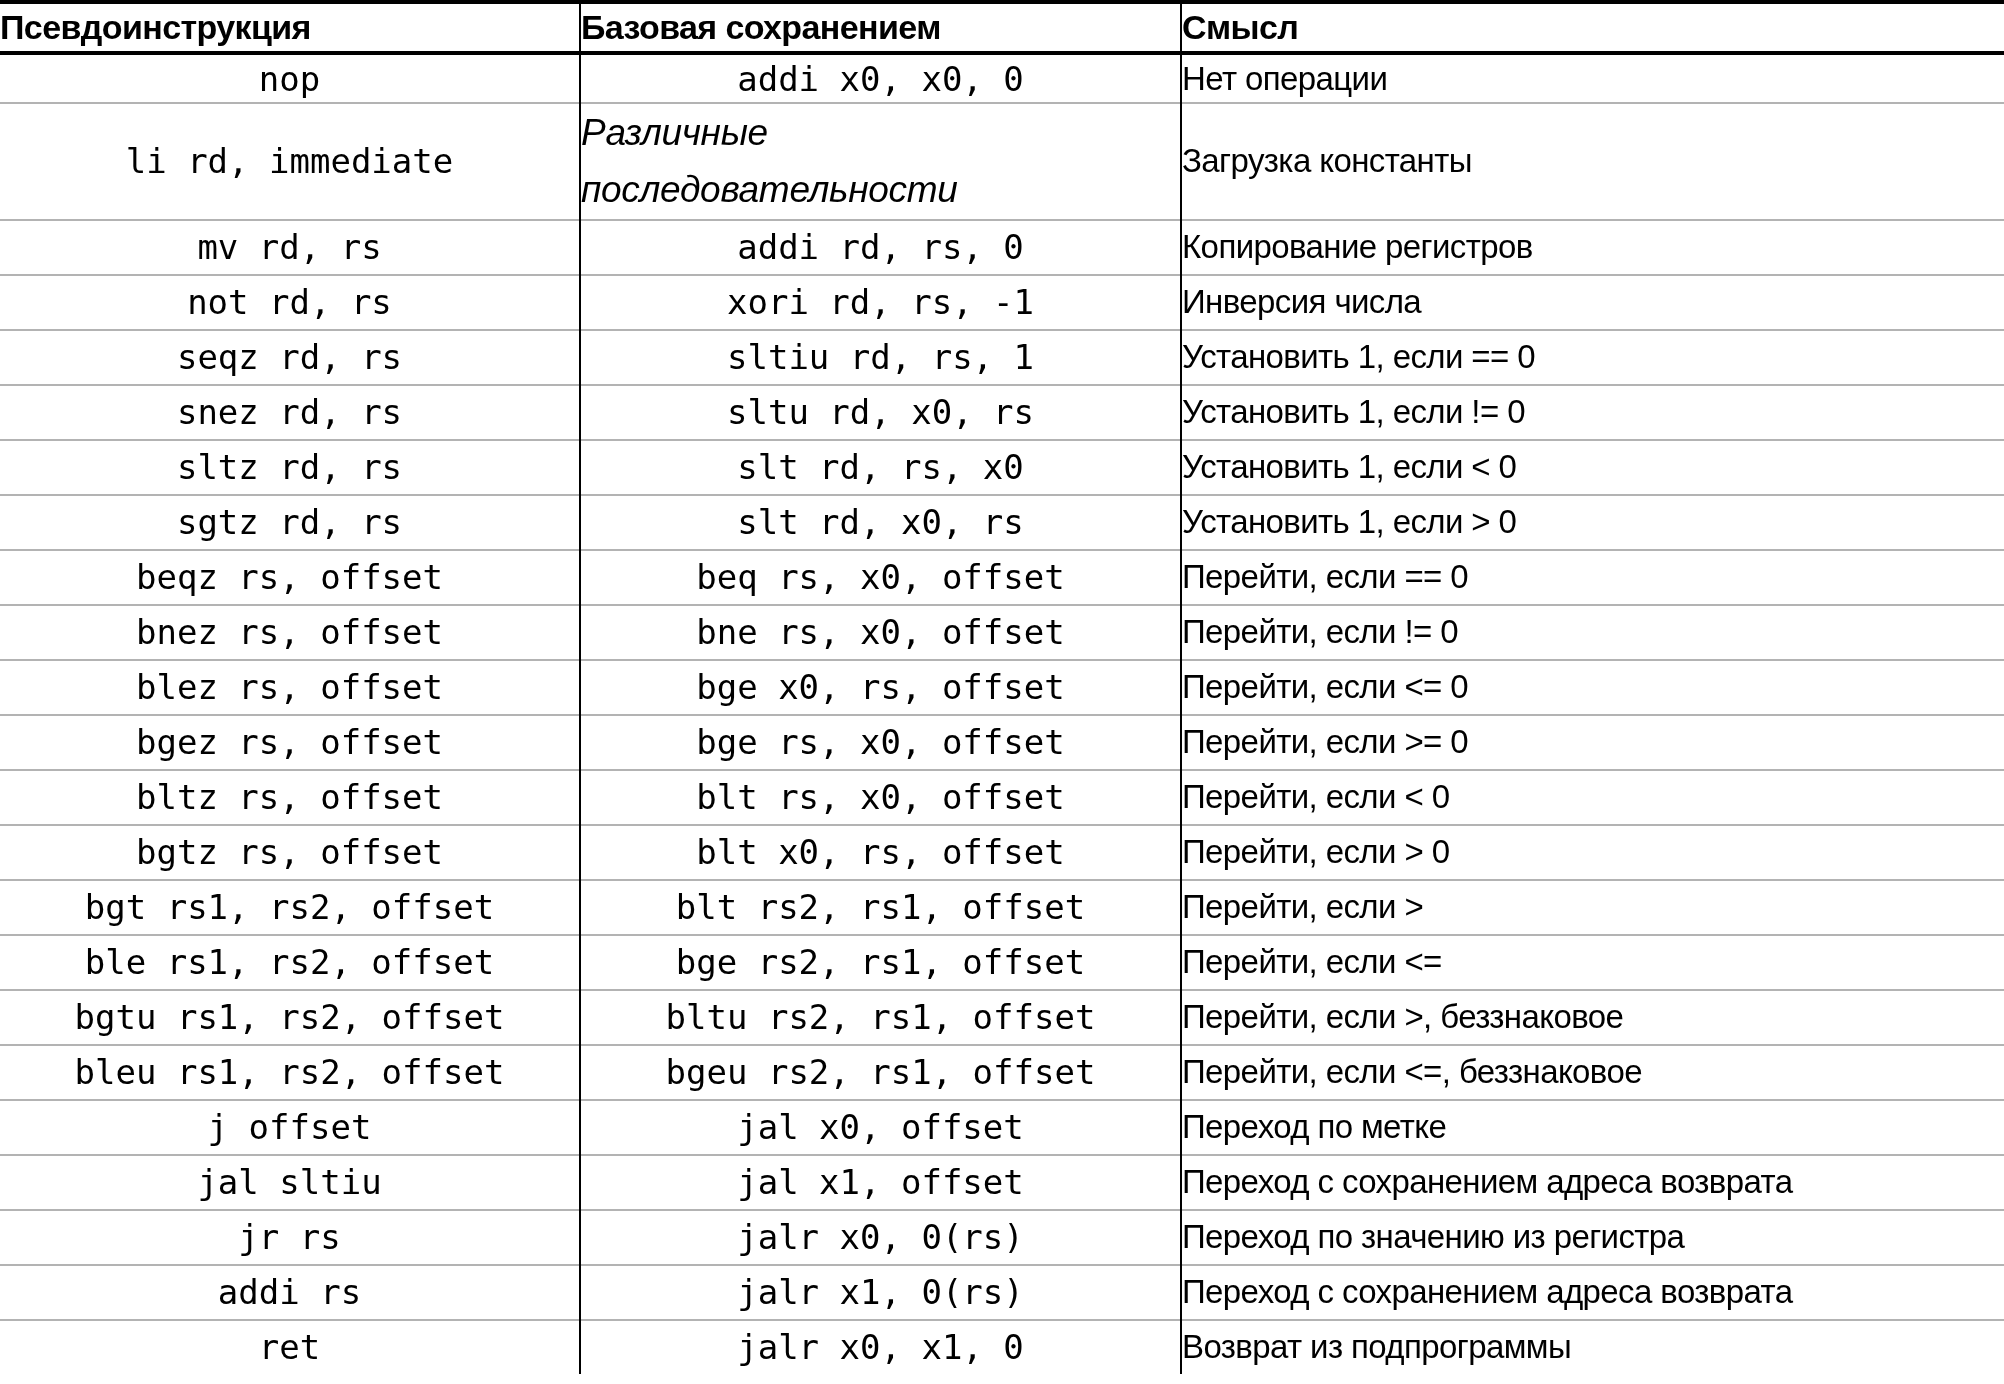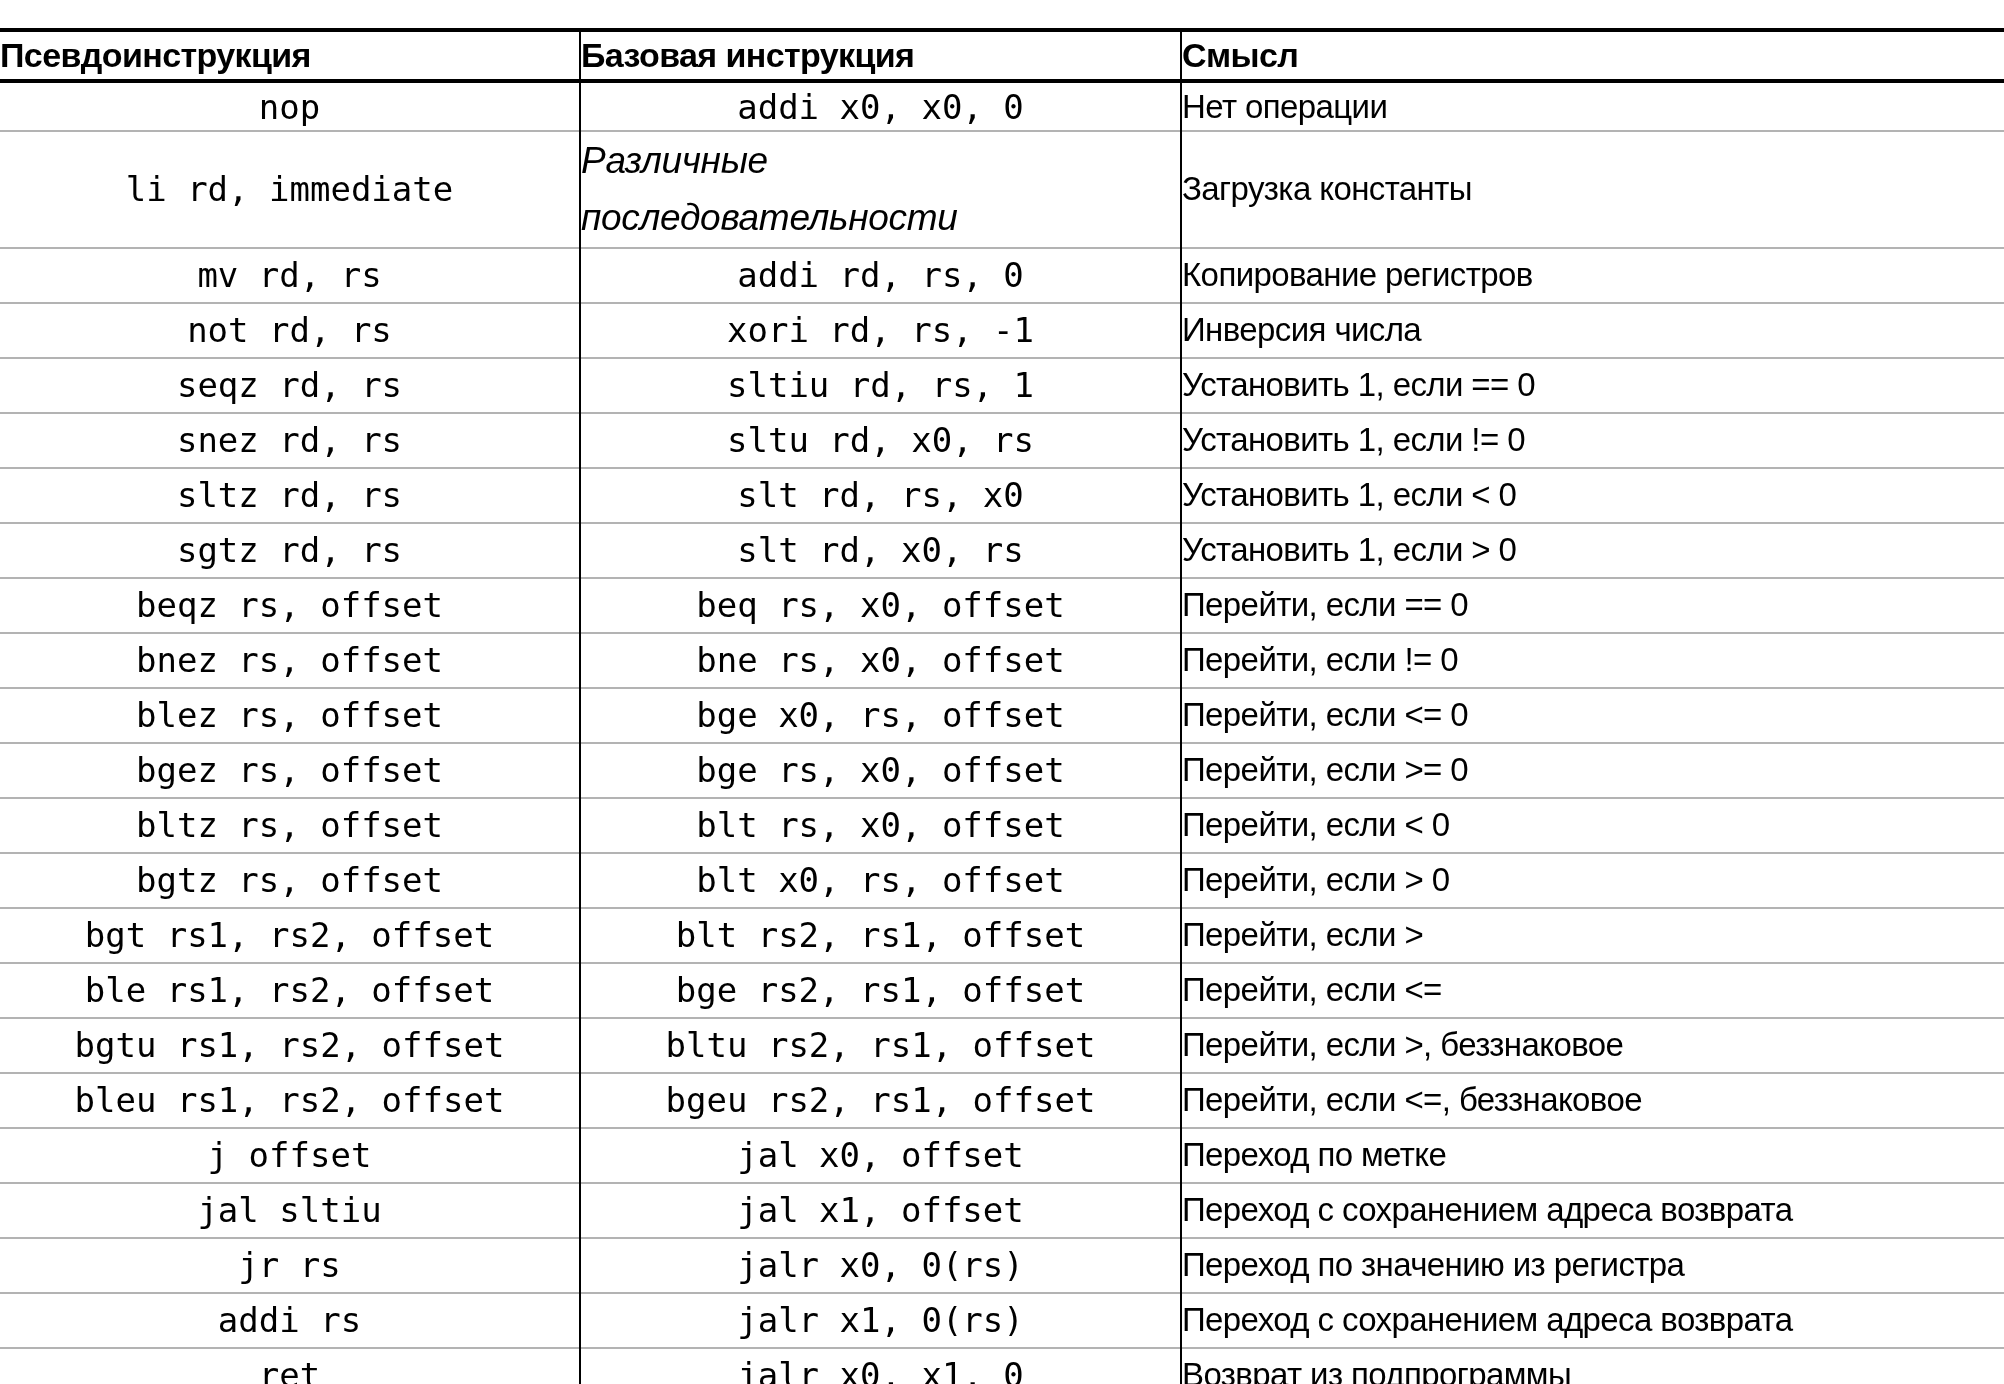--- a/index.html
+++ b/index.html
@@ -7,21 +7,21 @@
     padding: 0;
     background: #ffffff;
     width: 2004px;
   }
   .page {
     width: 2004px;
     height: 1384px;
     background: #ffffff;
     overflow: hidden;
     position: relative;
-    padding-top: 28px;
+    padding-top: 0;
     box-sizing: border-box;
   }
   table.pseudo-table {
     width: 2004px;
     border-collapse: collapse;
     table-layout: fixed;
     background: #ffffff;
   }
   col.c1 { width: 580px; }
   col.c2 { width: 601px; }
@@ -85,21 +85,21 @@
 <div class="page">
   <table class="pseudo-table">
     <colgroup>
       <col class="c1">
         <col class="c2">
         <col class="c3">
     </colgroup>
     <thead>
       <tr>
         <th class="h1">Псевдоинструкция</th>
-        <th class="h2">Базовая инструкция</th>
+        <th class="h2">Базовая сохранением</th>
         <th class="h3">Смысл</th>
       </tr>
     </thead>
     <tbody>
         <tr class="short">
     <td class="cell-pseudo mono">nop</td>
     <td class="cell-base mono">addi x0, x0, 0</td>
     <td class="cell-meaning">Нет операции</td>
   </tr>
         <tr class="tall">

